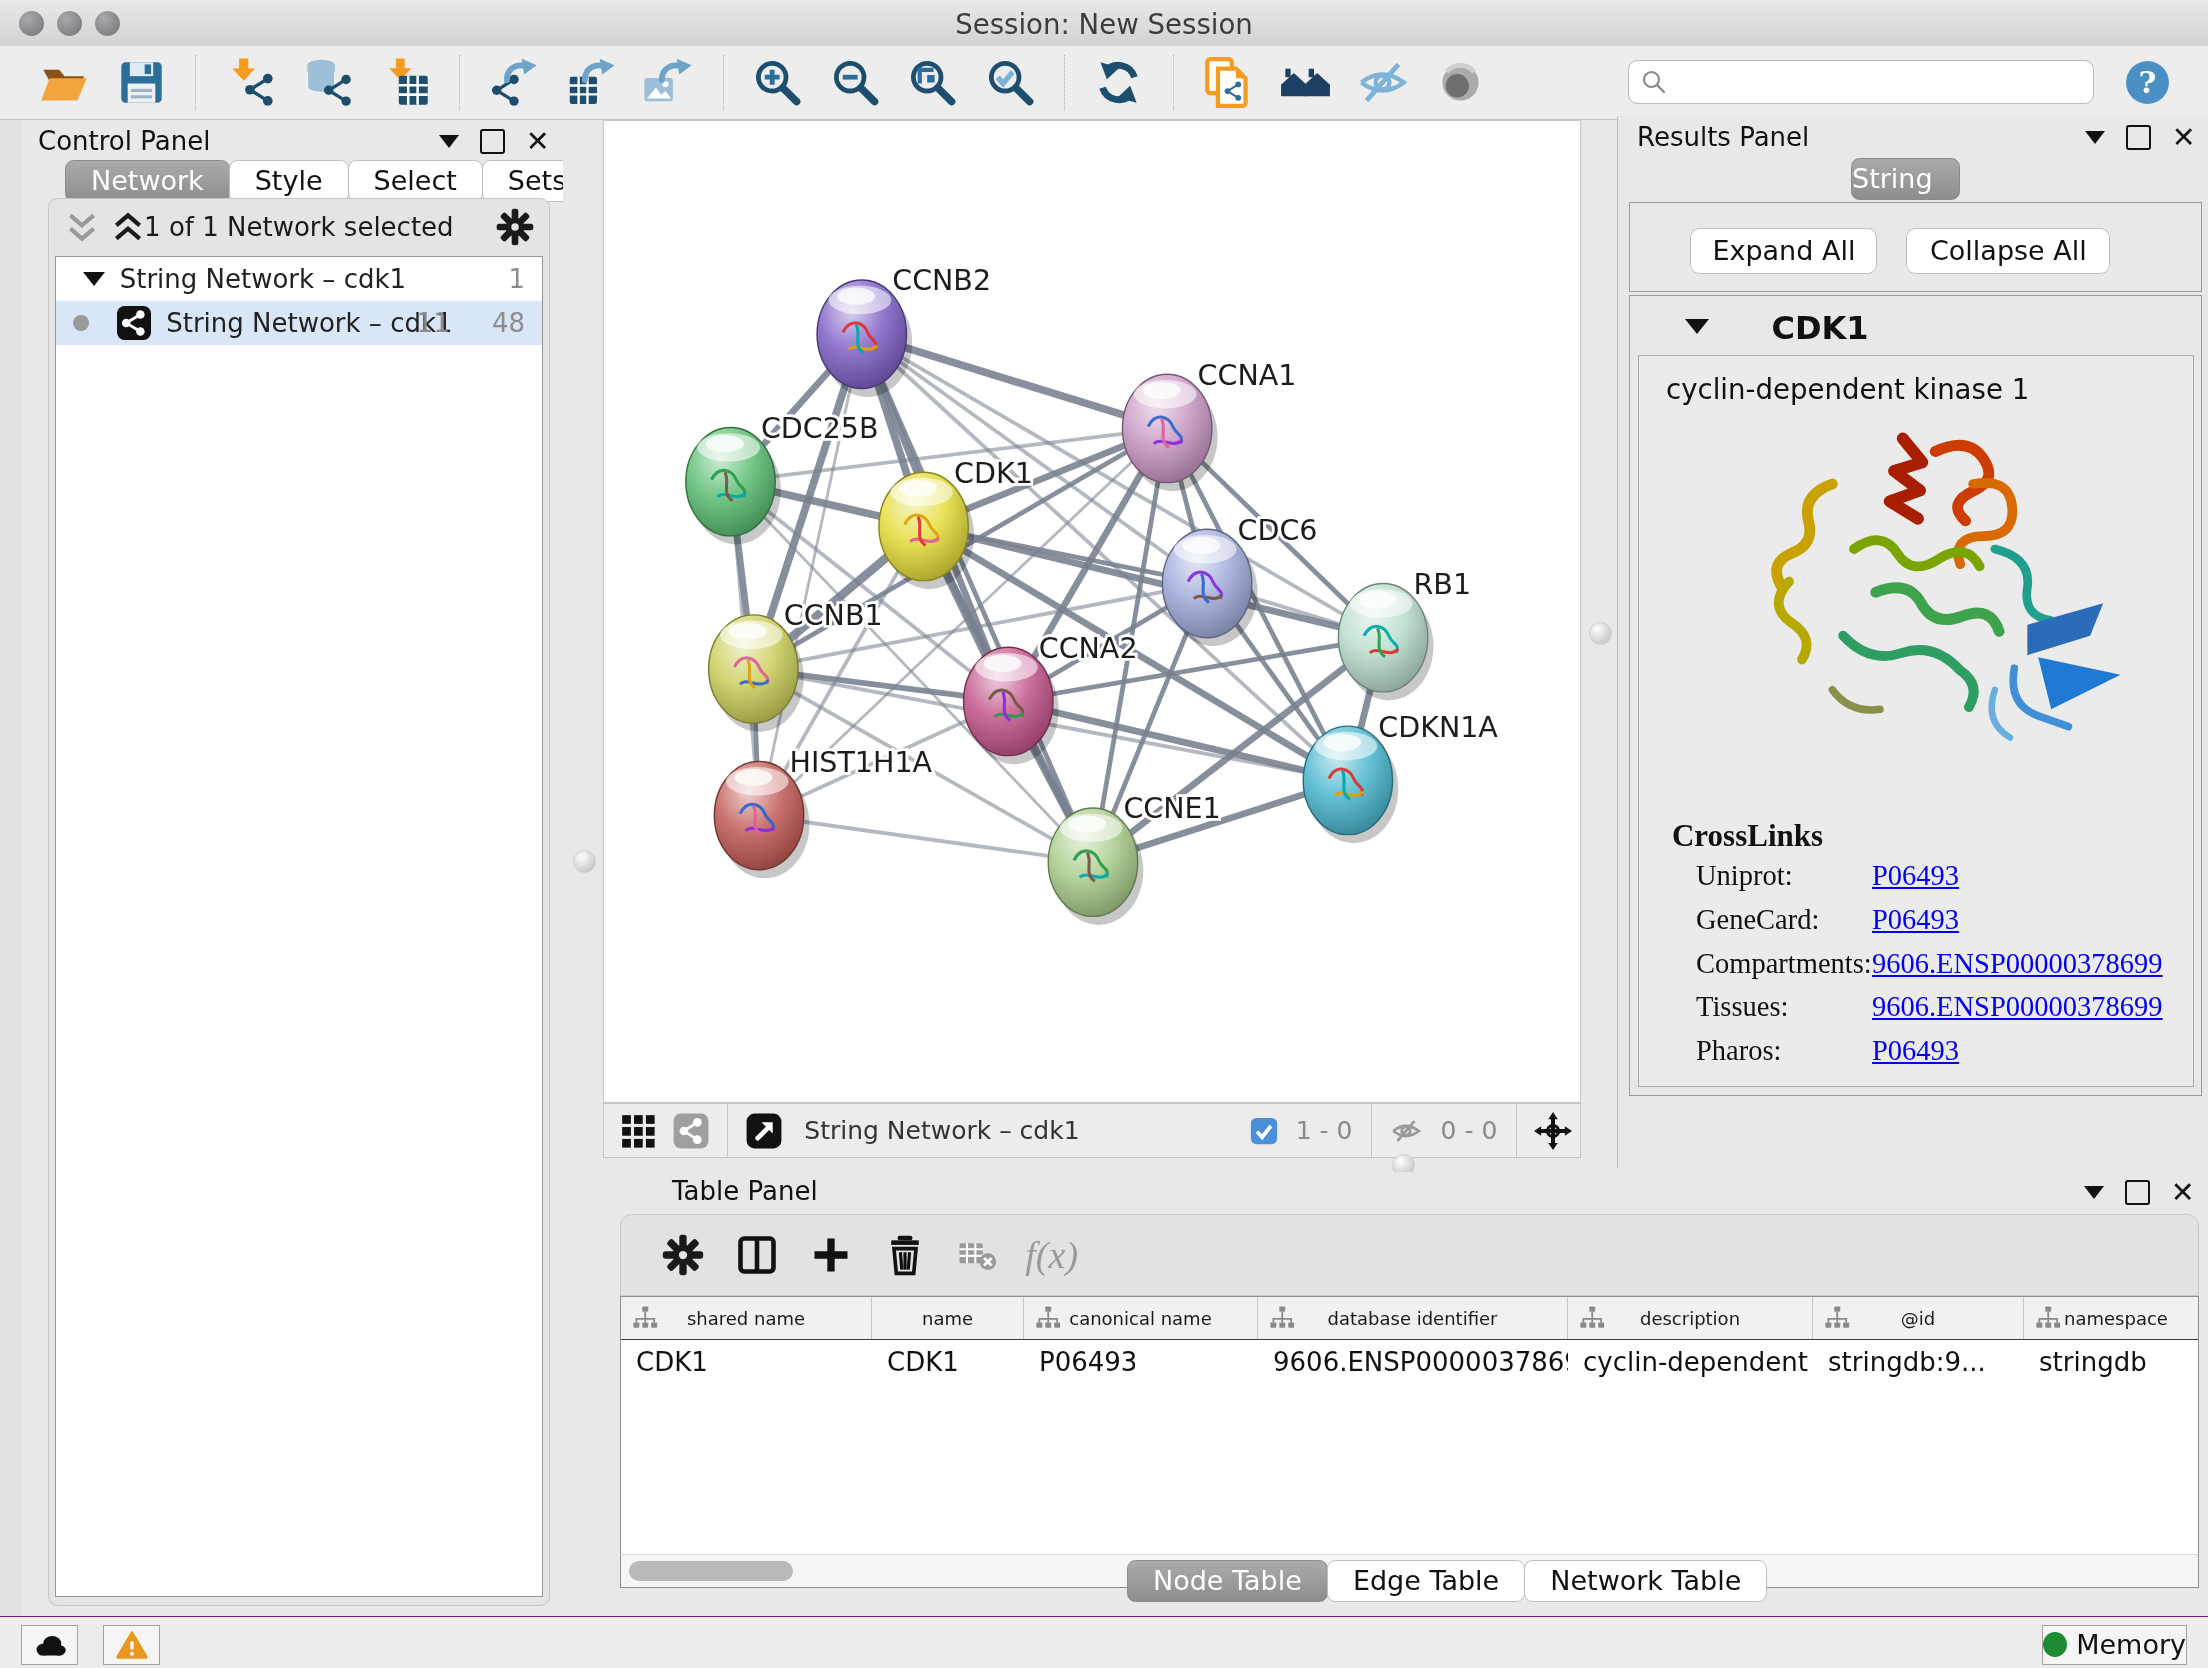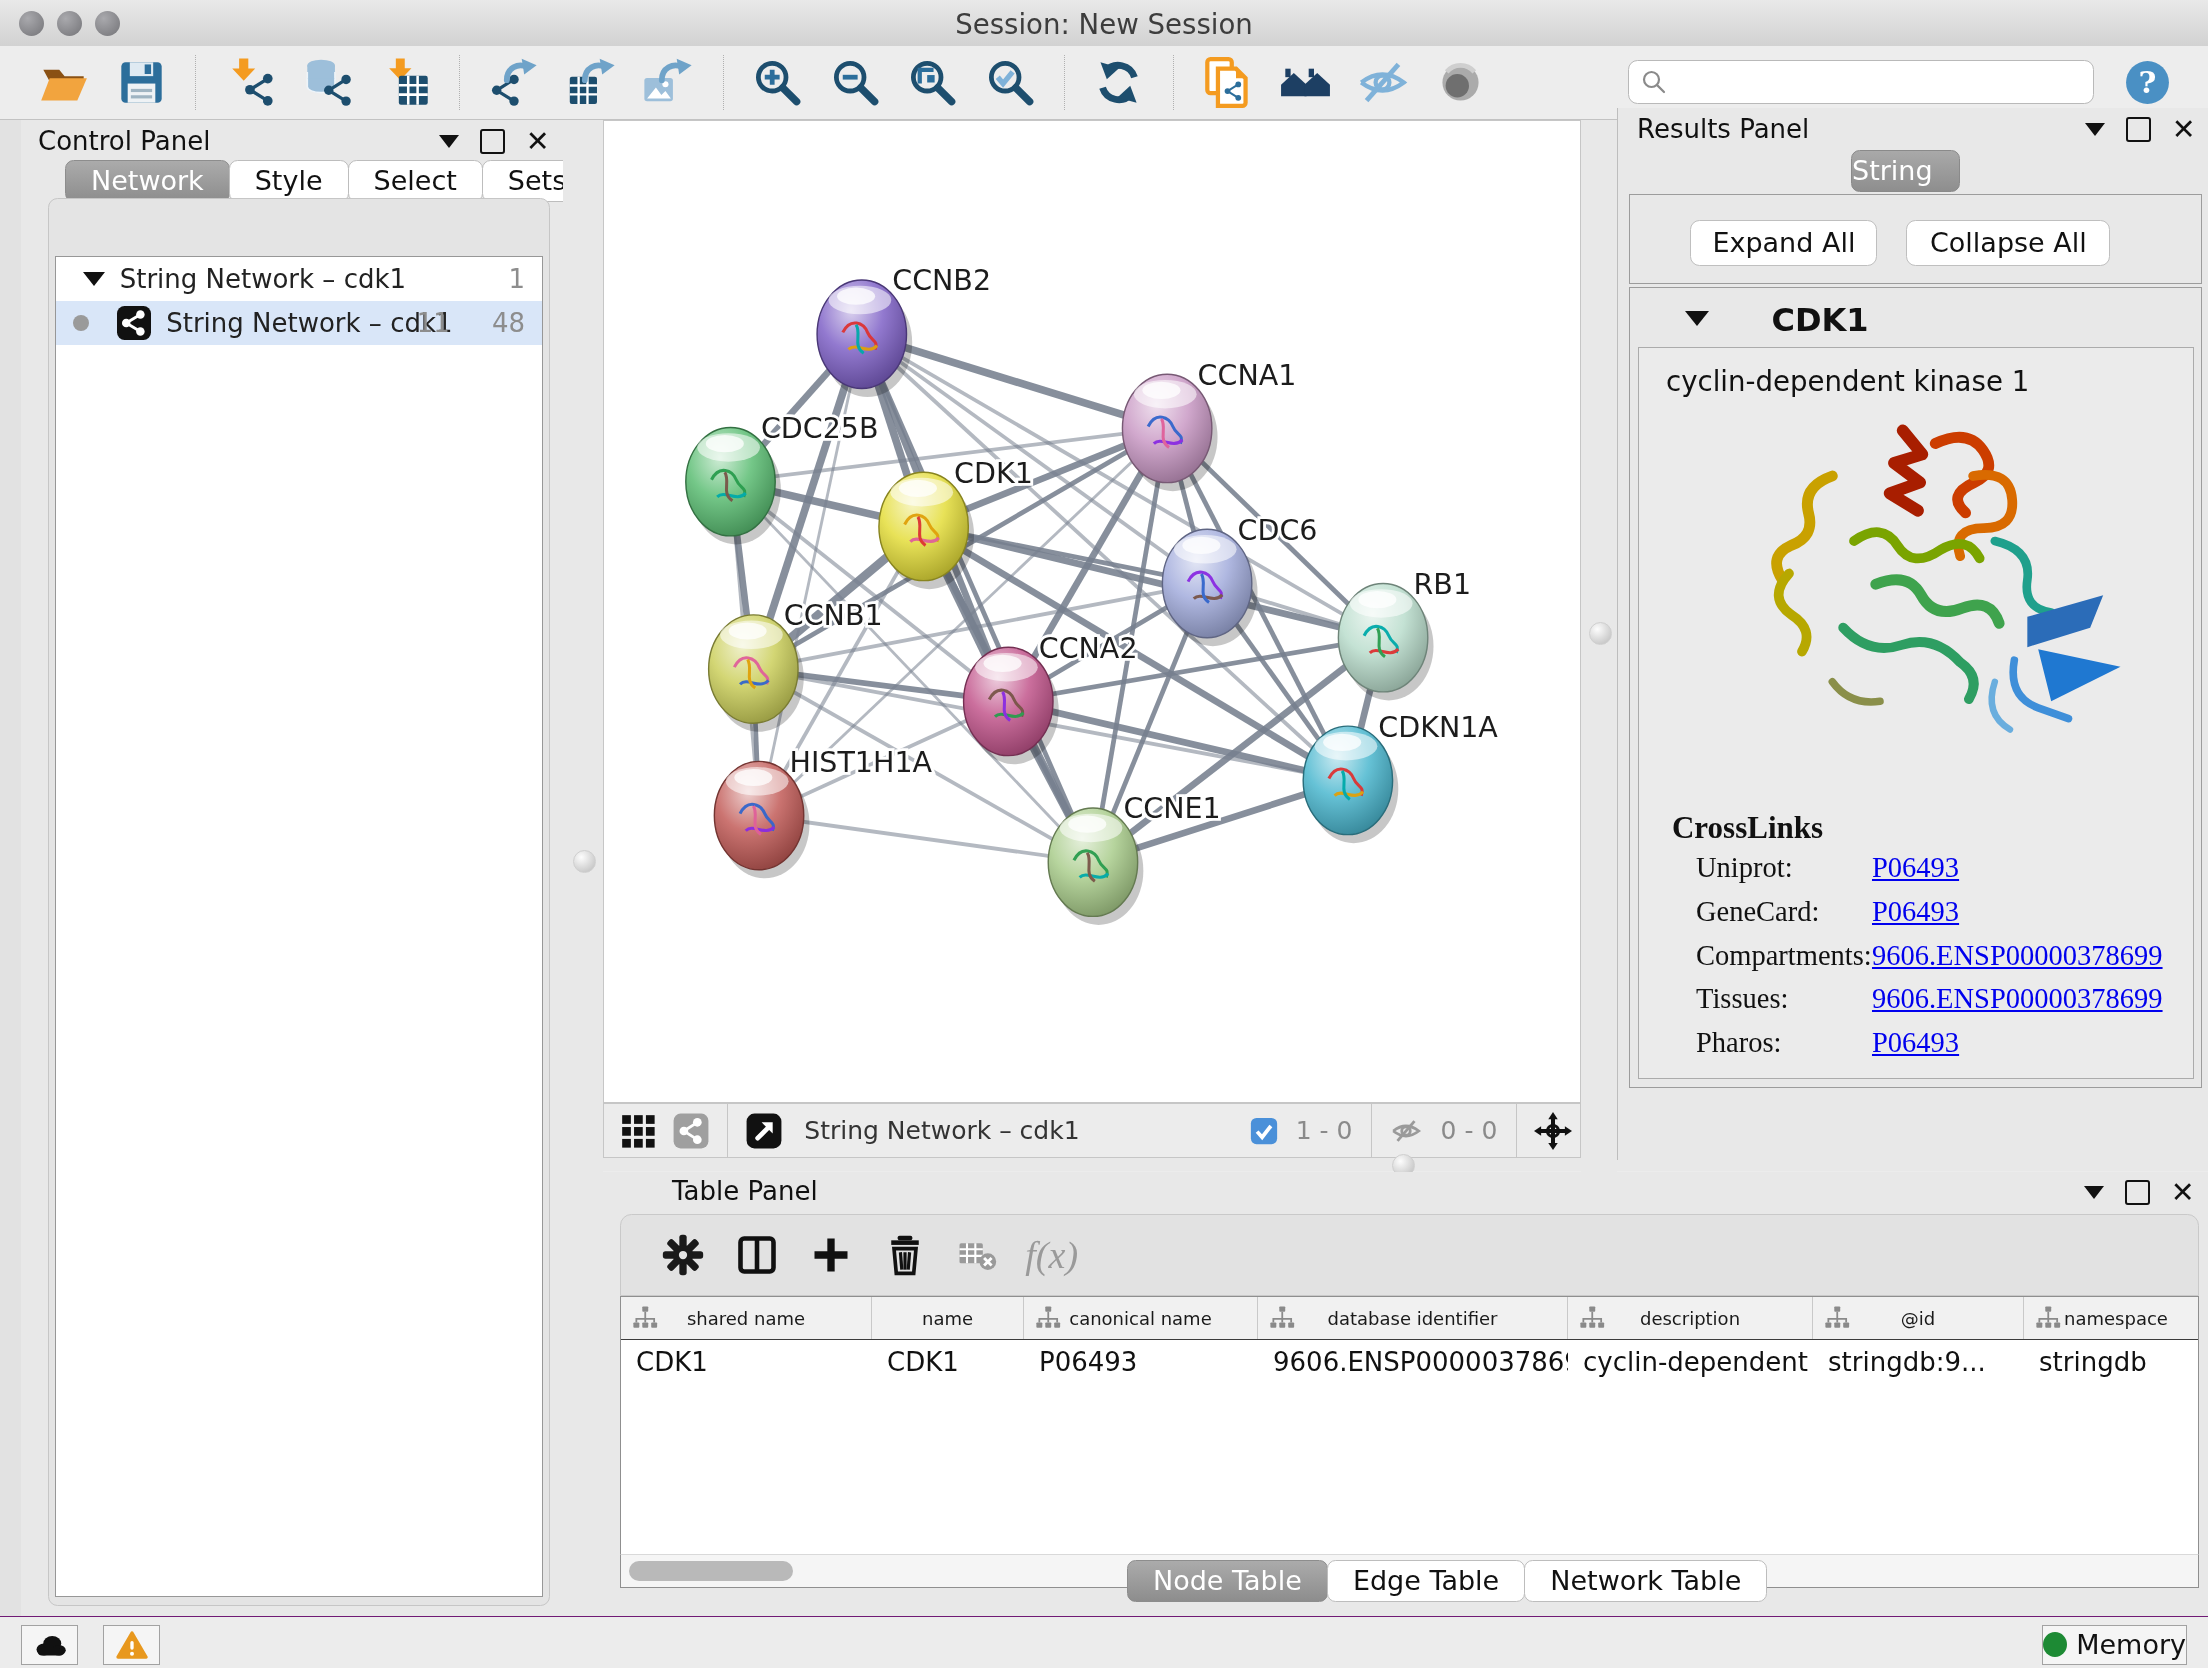--- a/index.html
+++ b/index.html
@@ -49,21 +49,21 @@
   #net-canvas svg{position:absolute;left:0;top:0;}
   
   #net-bar{position:absolute;left:603px;top:1103px;width:978px;height:55px;background:#ececec;border:1px solid #c6c6c6;box-sizing:border-box;display:flex;align-items:center;}
   #net-bar .nb-ic{width:38px;height:38px;margin:0 7.6px;flex:0 0 auto;}
   #net-bar .nb-sep{width:0;height:53px;border-left:1px solid #c6c6c6;margin:0 9.5px;}
   #net-bar-name{font-size:25px;color:#333;margin-left:13.3px;flex:1;}
   .nb-count{font-size:25px;color:#8a8a8a;margin:0 9.5px;}
   #under-net{position:absolute;left:603px;top:1158px;width:1605px;height:13.3px;background:#e8e8e8;}
   
   #rp-gap{position:absolute;left:1581px;top:120px;width:36px;height:1052px;background:#e8e8e8;}
-  #results-panel{position:absolute;left:1617px;top:108px;width:592px;height:1052px;background:#e8e8e8;border-left:1px solid #bdbdbd;box-sizing:border-box;}
+  #results-panel{position:absolute;left:1617px;top:116px;width:592px;height:1052px;background:#e8e8e8;border-left:1px solid #bdbdbd;box-sizing:border-box;}
   #rp-header{position:absolute;left:0;top:5.7px;width:100%;height:32px;}
   #rp-header .panel-title{position:absolute;left:19px;top:0;}
   #string-tab{position:absolute;left:233px;top:42px;width:107px;height:40px;background:linear-gradient(#a9a9a9,#8e8e8e);border:1px solid #8a8a8a;border-radius:8.6px;color:#fff;font-size:27px;text-align:left;line-height:40px;}
   #rp-card1{position:absolute;left:11.4px;right:6.7px;top:86px;height:88px;background:#e8e8e8;border:1px solid #9c9c9c;}
   .rp-btn{position:absolute;top:25px;height:44px;background:#fff;border:1px solid #bfbfbf;border-radius:9.5px;font-size:27px;color:#111;text-align:center;line-height:44px;}
   #rp-card2{position:absolute;left:11.4px;right:6.7px;top:179px;height:799px;background:#e8e8e8;border:1px solid #9c9c9c;}
   #rp-entry-head{position:absolute;left:0;top:0;width:100%;height:59px;}
   #rp-entry-head .tri{position:absolute;left:55px;top:23px;width:0;height:0;border-left:12.4px solid transparent;border-right:12.4px solid transparent;border-top:15px solid #111;}
   #rp-gene{position:absolute;left:141px;top:13.3px;font-size:32px;font-weight:700;color:#111;}
   #rp-inner{position:absolute;left:7.6px;right:7.6px;top:59px;bottom:7.6px;background:#ebebeb;border:1px solid #ababab;}
@@ -293,20 +293,43 @@
         <span class="wb-x">✕</span>
       </span>
     </div>
     <div id="cp-tabs">
         <div class="tab active">Network</div>
         <div class="tab">Style</div>
         <div class="tab">Select</div>
         <div class="tab">Sets</div>
       </div>
     <div id="cp-box">
+      <div id="cp-toolbar">
+        <svg class="chev" style="left:13.3px" viewBox="0 0 48 48">
+            <g stroke="#9a9a9a" stroke-width="5" fill="none">
+              <path d="M10 10l14 12 14-12M10 26l14 12 14-12"></path>
+            </g>
+          </svg>
+        <svg class="chev" style="left:59px" viewBox="0 0 48 48">
+            <g stroke="#1a1a1a" stroke-width="5" fill="none">
+              <path d="M10 22L24 10l14 12M10 38L24 26l14 12"></path>
+            </g>
+          </svg>
+        <div id="cp-status">1 of 1 Network selected</div>
+        <svg id="cp-gear" viewBox="0 0 48 48">
+            <g fill="#1a1a1a">
+              <rect x="20" y="2" width="8" height="44" rx="3" transform="rotate(0 24 24)"></rect>
+              <rect x="20" y="2" width="8" height="44" rx="3" transform="rotate(45 24 24)"></rect>
+              <rect x="20" y="2" width="8" height="44" rx="3" transform="rotate(90 24 24)"></rect>
+              <rect x="20" y="2" width="8" height="44" rx="3" transform="rotate(135 24 24)"></rect>
+              <circle cx="24" cy="24" r="11"></circle>
+            </g>
+            <circle cx="24" cy="24" r="4.5" fill="#e4e4e4"></circle>
+          </svg>
+      </div>
       <div id="cp-list">
         <div class="net-row">
           <span class="tri"></span>
           <span>String Network – cdk1</span>
           <span class="row-nums">
               <span>1</span>
             </span>
         </div>
         <div class="net-row selected">
           <span class="dot"></span>

